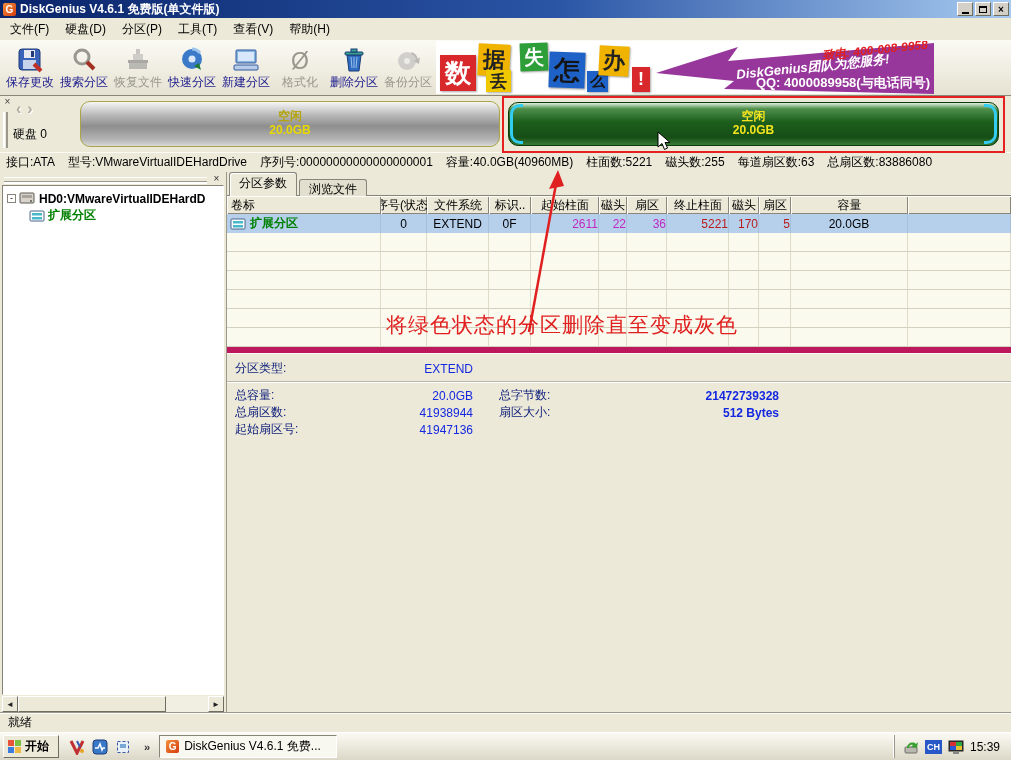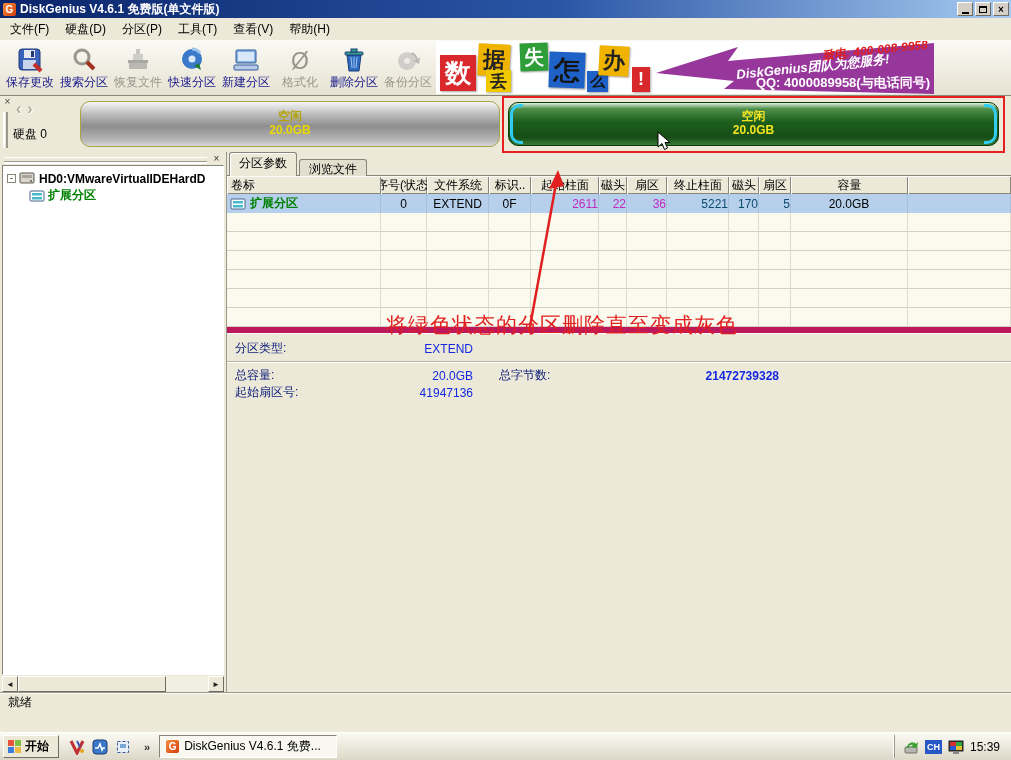--- a/index.html
+++ b/index.html
@@ -117,21 +117,21 @@
   .trow { display:flex; flex:none; }
   .trow.selected { height:19px; background:#b6d0ec; align-items:center; }
   .trow.selected .cell { border-right:1px solid #a6c0dc; height:100%; display:flex; align-items:center; flex:none; }
   .trow.empty { height:19px; background:#fbfaee; }
   .trow.empty .cell { border-right:1px solid #dedbc8; border-bottom:1px solid #d4d1c0; flex:none; }
   .cell.num { justify-content:flex-end; }
   .cell.ctr { justify-content:center; }
   .vol { gap:4px; padding-left:3px; }
   .vol-label { color:#008000; font-weight:bold; }
   .start-num { color:#c028c0; }
-  .end-num { color:#0c4a6e; }
+  .end-num { color:#b91c1c; }
 
   .details { flex:1; background:#ece9d8; border-top:6px solid #be185d; box-shadow:inset 0 1px 0 #fbfaf4;
     padding:7px 0 0 8px; }
   .drow { display:flex; align-items:center; height:17px; }
   .dl { color:#10207c; }
   .dv { color:#1428e0; }
   .dl1 { width:128px; } .dv1 { width:110px; text-align:right; }
   .dl2 { width:112px; margin-left:26px; } .dv2 { width:168px; text-align:right;font-weight:bold; }
   .dsep { height:2px; margin:4px 0 4px -8px; border-top:1px solid #b8b5a8; border-bottom:1px solid #fff; }
 
@@ -302,20 +302,30 @@
         <span class="p-size">20.0GB</span>
       </div>
       <div class="pbar pbar-green">
         <span class="sel-bracket sel-left"></span>
         <span class="sel-bracket sel-right"></span>
         <span class="p-name">空闲</span>
         <span class="p-size">20.0GB</span>
       </div>
     </div>
 
+    <div class="disk-info">
+      <span>接口:ATA</span>
+      <span>型号:VMwareVirtualIDEHardDrive</span>
+      <span>序列号:00000000000000000001</span>
+      <span>容量:40.0GB(40960MB)</span>
+      <span>柱面数:5221</span>
+      <span>磁头数:255</span>
+      <span>每道扇区数:63</span>
+      <span>总扇区数:83886080</span>
+    </div>
 
     <div class="main">
       <div class="tree-panel">
         <div class="tree-grip">
           <span class="grip-lines"></span>
           <span class="tree-close">×</span>
         </div>
         <div class="tree-box">
           <div class="tree-row">
             <span class="expander">-</span>
@@ -479,20 +489,26 @@
             <span class="dv dv1">EXTEND</span>
           </div>
           <div class="dsep"></div>
           <div class="drow">
             <span class="dl dl1">总容量:</span>
             <span class="dv dv1">20.0GB</span>
             <span class="dl dl2">总字节数:</span>
             <span class="dv dv2">21472739328</span>
           </div>
           <div class="drow">
+            <span class="dl dl1">总扇区数:</span>
+            <span class="dv dv1">41938944</span>
+            <span class="dl dl2">扇区大小:</span>
+            <span class="dv dv2">512 Bytes</span>
+          </div>
+          <div class="drow">
             <span class="dl dl1">起始扇区号:</span>
             <span class="dv dv1">41947136</span>
           </div>
         </div>
       </div>
     </div>
 
     <div class="statusbar">就绪</div>
   </div>
 

